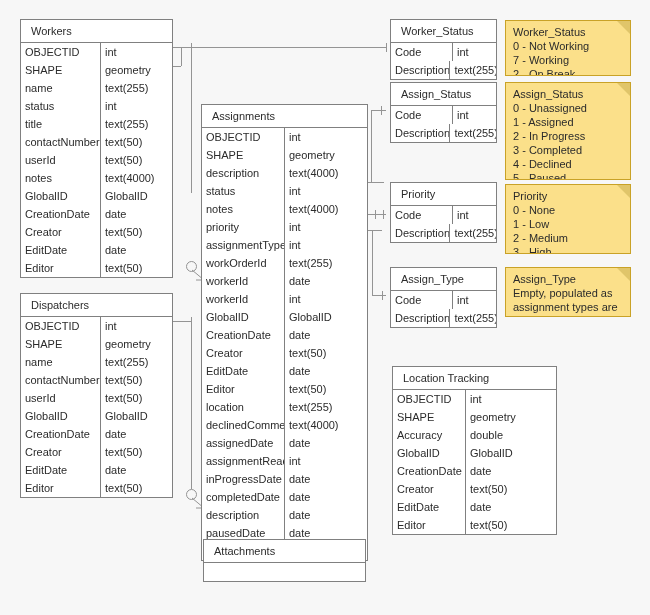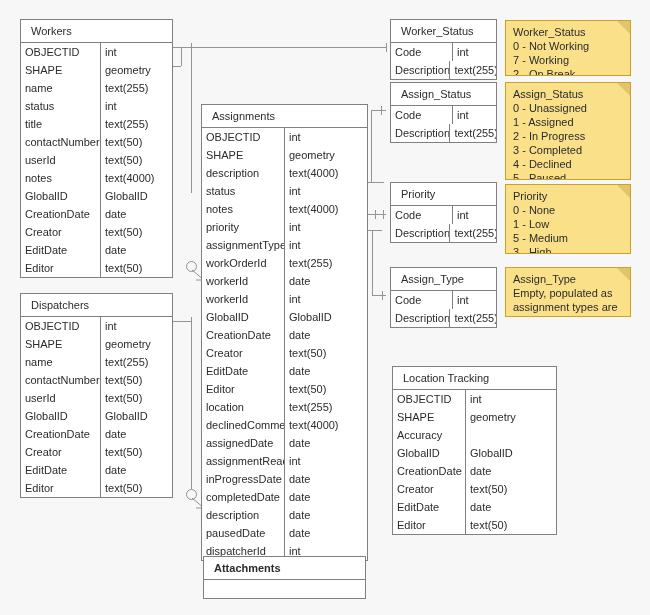--- a/index.html
+++ b/index.html
@@ -455,20 +455,21 @@
       <div class="row">
           <span class="cell-name">OBJECTID</span>
           <span class="cell-type">int</span>
         </div>
       <div class="row">
           <span class="cell-name">SHAPE</span>
           <span class="cell-type">geometry</span>
         </div>
       <div class="row">
           <span class="cell-name">Accuracy</span>
+          <span class="cell-type">double</span>
         </div>
       <div class="row">
           <span class="cell-name">GlobalID</span>
           <span class="cell-type">GlobalID</span>
         </div>
       <div class="row">
           <span class="cell-name">CreationDate</span>
           <span class="cell-type">date</span>
         </div>
       <div class="row">
@@ -479,21 +480,21 @@
           <span class="cell-name">EditDate</span>
           <span class="cell-type">date</span>
         </div>
       <div class="row">
           <span class="cell-name">Editor</span>
           <span class="cell-type">text(50)</span>
         </div>
     </div>
   </div>
 
-  <div class="entity empty-body" style="left:203px; top:556px; width:163px;font-weight:bold;">
+  <div class="entity empty-body" style="left:203px; top:539px; width:163px;">
     <div class="entity-title">Attachments</div>
     <div class="rows">
       <div class="row">
           <span class="cell-type">&nbsp;</span>
         </div>
     </div>
   </div>
 
   <div class="note" style="left:505px; top:20px; width:126px; height:56px;">
     <div class="fold"></div>
@@ -513,21 +514,21 @@
     <div class="note-line">4 - Declined</div>
     <div class="note-line">5 - Paused</div>
 
   </div>
 
   <div class="note" style="left:505px; top:184px; width:126px; height:70px;">
     <div class="fold"></div>
     <div class="note-line">Priority</div>
     <div class="note-line">0 - None</div>
     <div class="note-line">1 - Low</div>
-    <div class="note-line">5 - Medium</div>
+    <div class="note-line">2 - Medium</div>
     <div class="note-line">3 - High</div>
 
   </div>
 
   <div class="note" style="left:505px; top:267px; width:126px; height:50px;">
     <div class="fold"></div>
     <div class="note-line">Assign_Type</div>
     <div class="note-line wrap">Empty, populated as</div>
     <div class="note-line wrap">assignment types are added</div>
   </div>

